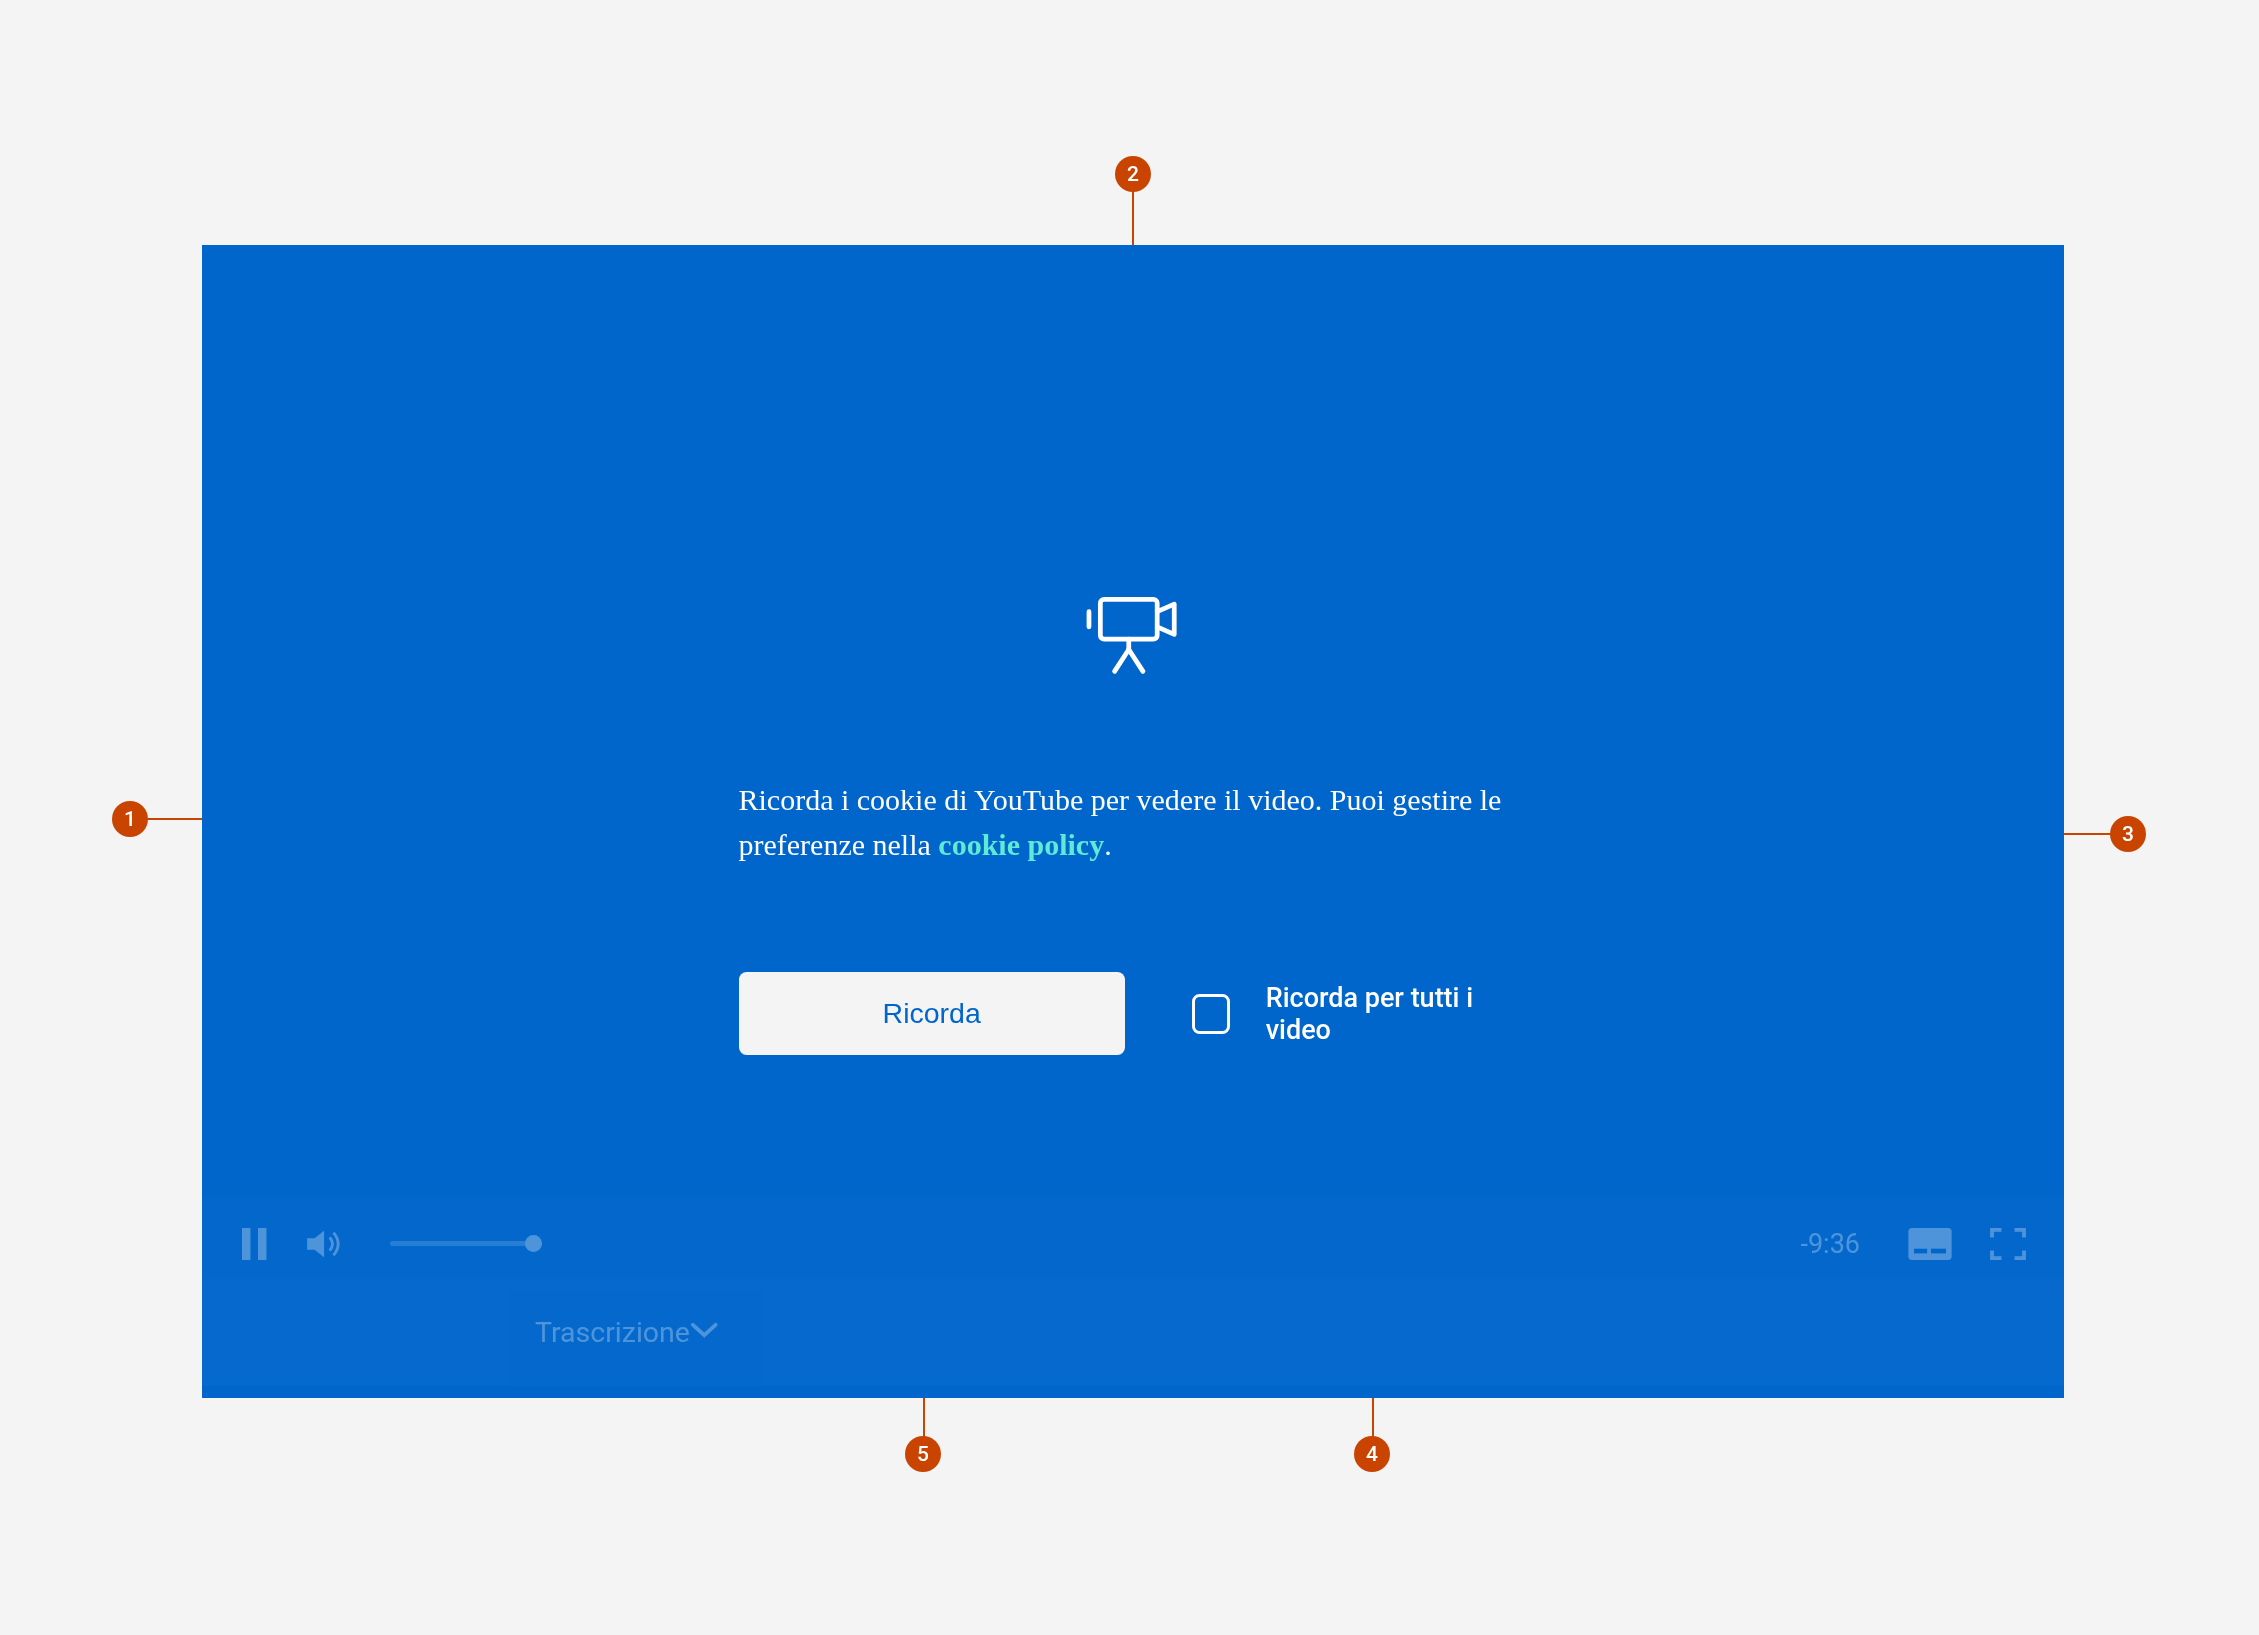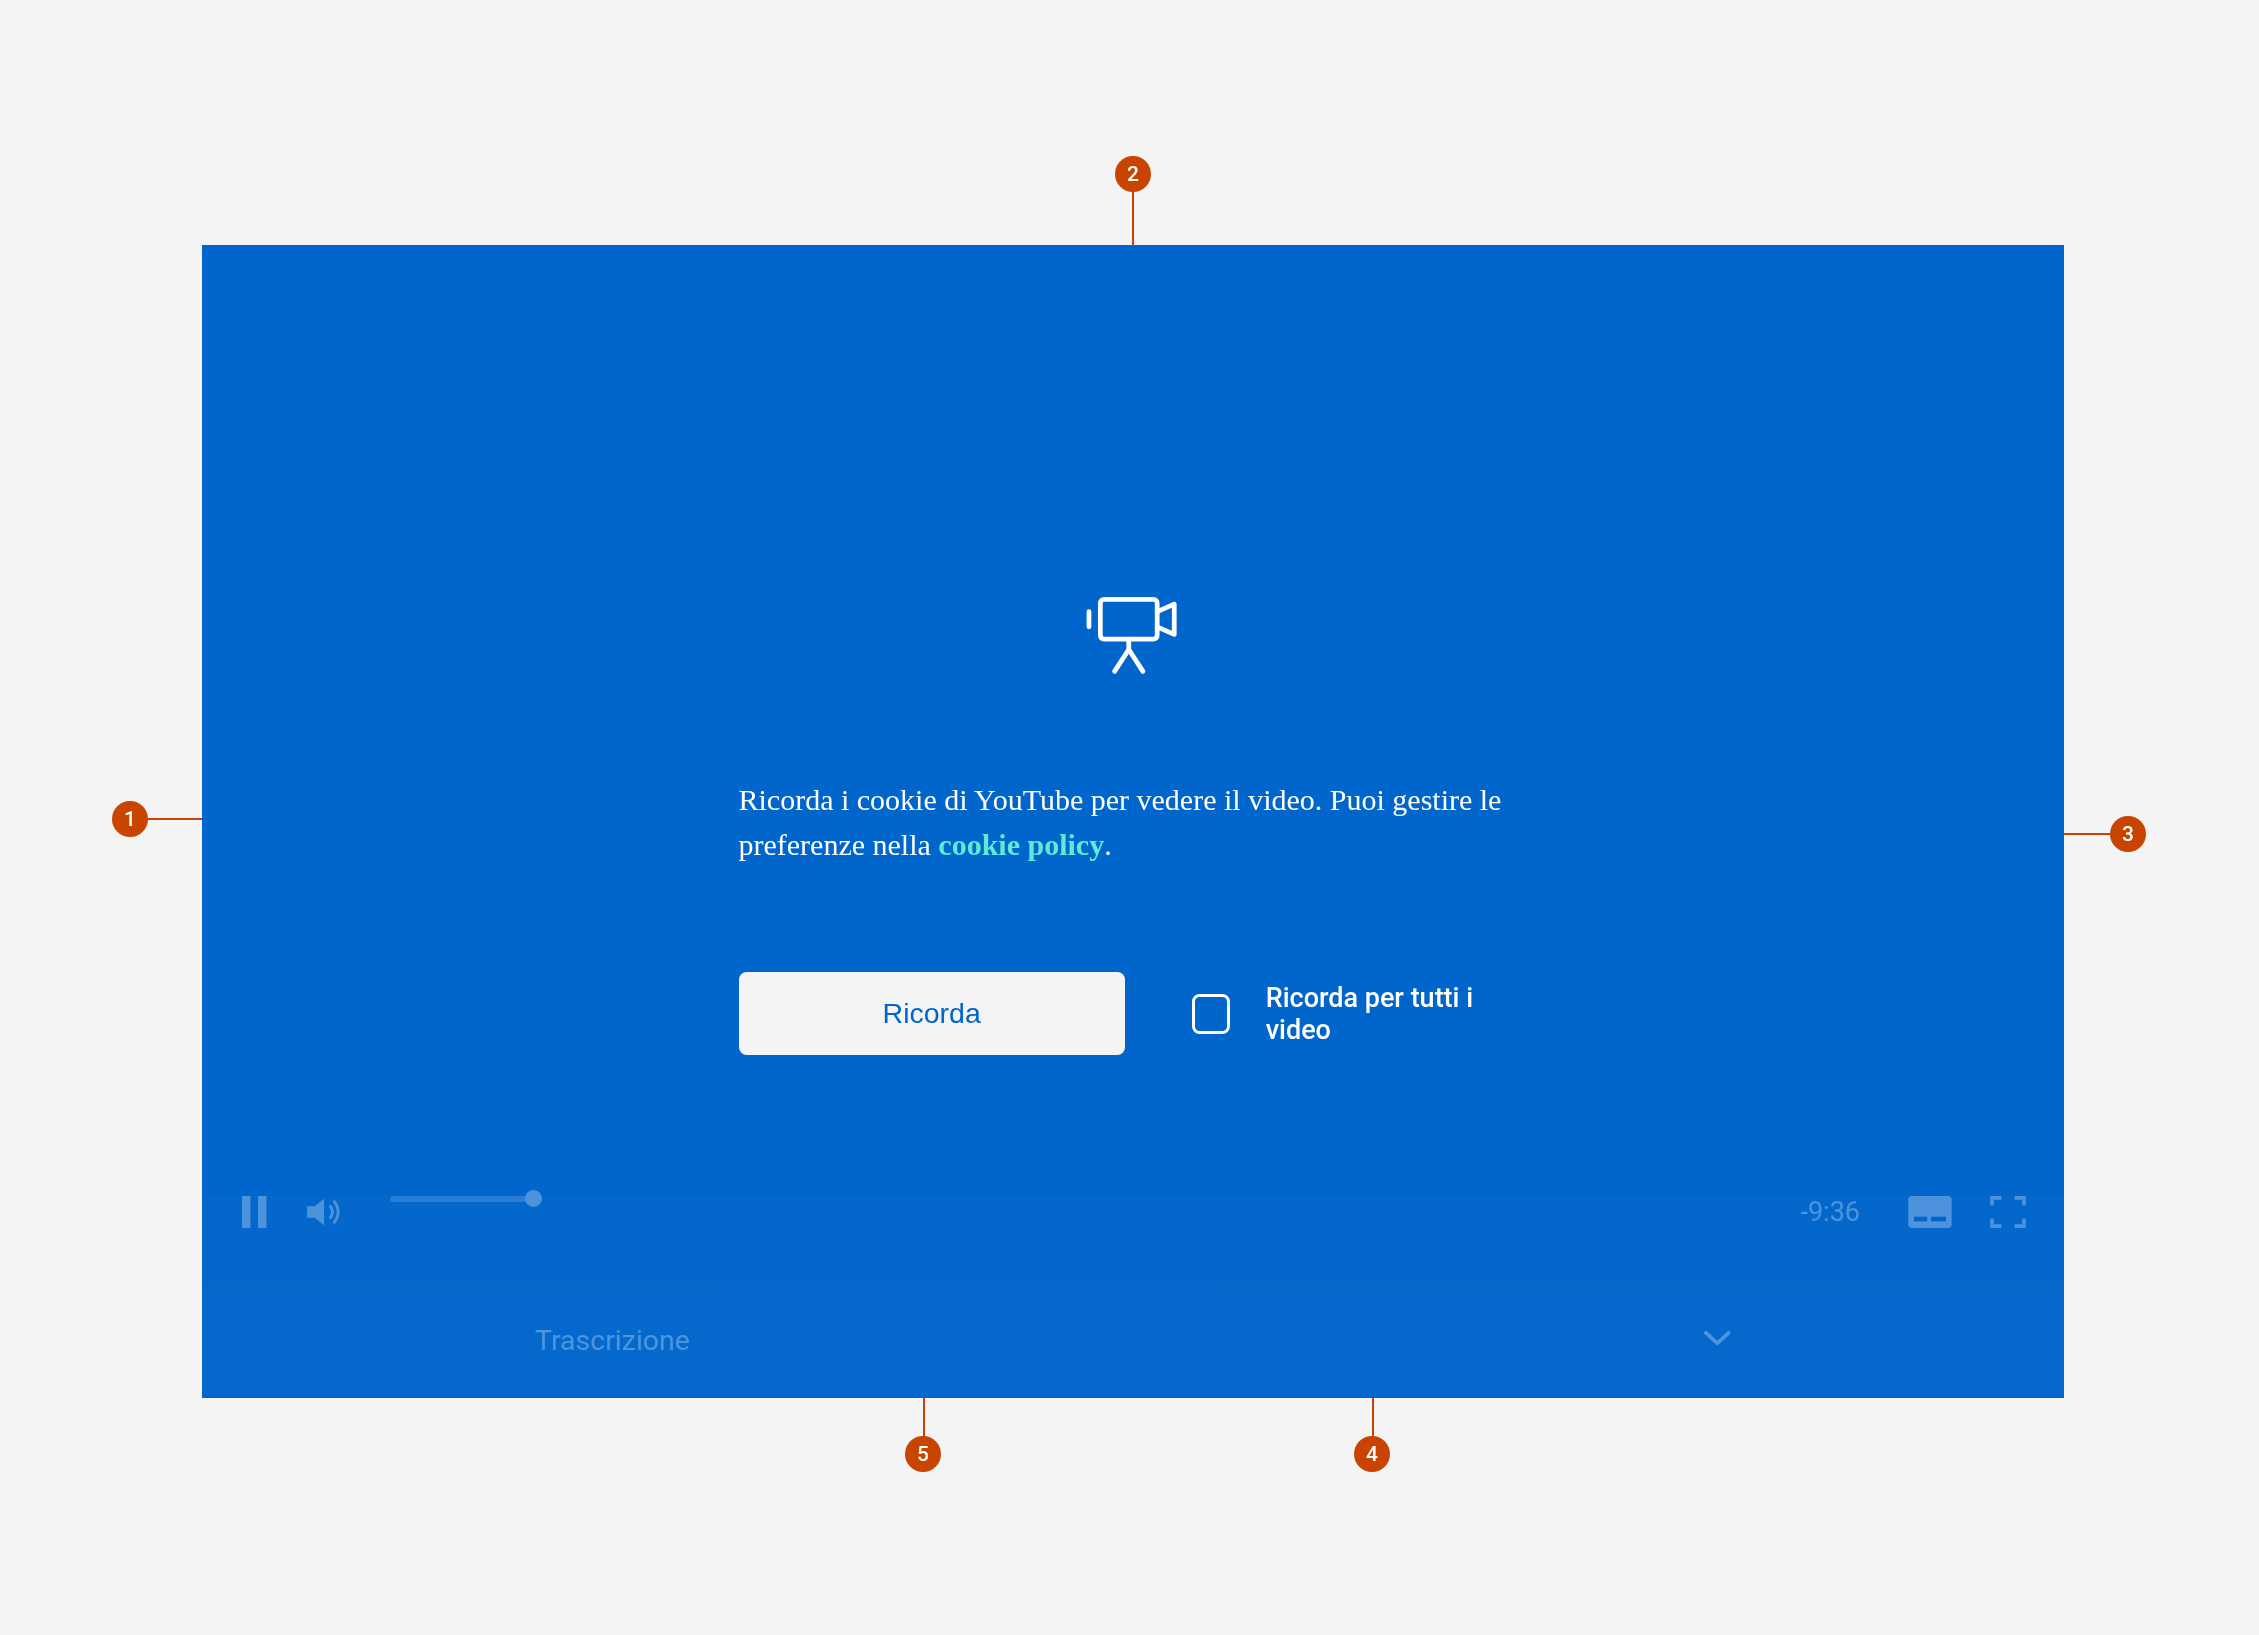--- a/index.html
+++ b/index.html
@@ -87,21 +87,21 @@
       font-weight: 500;
     }
     .controls-bar {
       position: absolute;
       bottom: 107px;
       left: 0;
       width: 100%;
       height: 95px;
       background: rgba(255, 255, 255, 0.04);
       display: flex;
-      align-items: flex-start;
+      align-items: center;
       padding: 0 38px;
       opacity: 0.3;
     }
     .ctrl-icon {
       margin-right: 38px;
       display: flex;
       align-items: center;
     }
     .volume-slider {
       width: 152px;
@@ -121,30 +121,30 @@
       border-radius: 50%;
     }
     .time-remaining {
       margin-left: auto;
       color: #ffffff;
       font-size: 27px;
       margin-right: 48px;
     }
     .transcript-bar {
       position: absolute;
-      bottom: 4px;
+      bottom: 12px;
       left: 0;
       width: 100%;
       height: 107px;
       background: rgba(255, 255, 255, 0.06);
       display: flex;
       align-items: center;
       padding: 0 333px 0 333px;
       opacity: 0.3;
-      justify-content: space-between;
+      justify-content: flex-start;
     }
     .transcript-label {
       color: #ffffff;
       font-size: 28.5px;
     }
     .annotation {
       position: absolute;
     }
     .annotation-badge {
       width: 36px;

